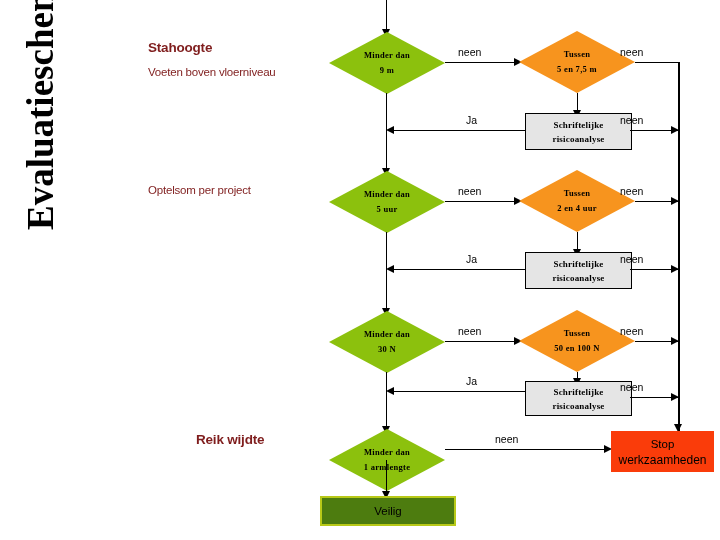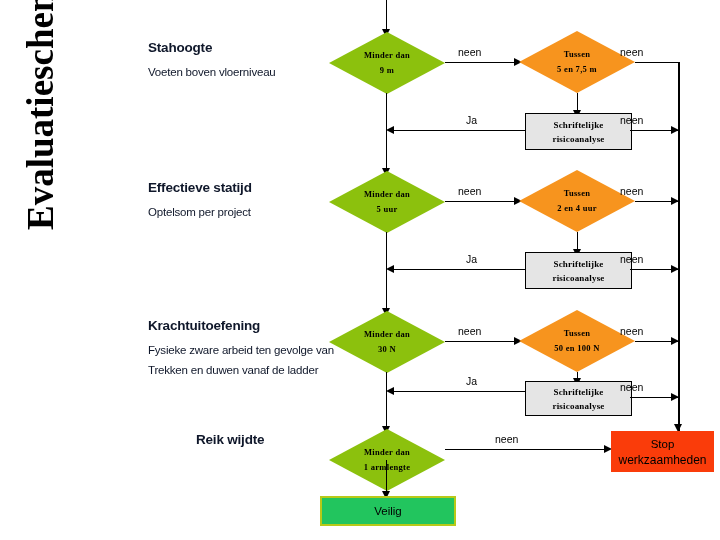--- a/index.html
+++ b/index.html
@@ -34,21 +34,21 @@
     color: #000000;
     letter-spacing: 0px;
     white-space: nowrap;
   }
 
   
   .row-label {
     position: absolute;
     left: 148px;
     width: 240px;
-    color: #0f172a;
+    color: #7f1d1d;
   }
   .row-label .heading {
     font-size: 13.5px;
     font-weight: bold;
     letter-spacing: -0.2px;
     white-space: nowrap;
     margin-bottom: 7px;
   }
   .row-label .sub {
     font-size: 11.5px;
@@ -123,21 +123,21 @@
     line-height: 17px;
   }
   .stop-box .l2 {
     font-family: "Liberation Sans", sans-serif;
     font-size: 12px;
     line-height: 15px;
   }
 
   .safe-box {
     position: absolute;
-    background: #22c55e;
+    background: #4d7c0f;
     border: 2.5px solid #B8C918;
     display: flex;
     align-items: center;
     justify-content: center;
     font-family: "Liberation Sans", sans-serif;
     font-size: 11.5px;
     color: #000000;
   }
 
   
@@ -232,21 +232,20 @@
   <div class="edge-label" style="left:620px; top:114px;">neen</div>
 
   <div class="hline" style="left:389px; top:130px; width:136px;"></div>
   <div class="arrow-l" style="left:386px; top:125.5px;"></div>
   <div class="edge-label" style="left:466px; top:114px;">Ja</div>
 
   <div class="vline" style="left:386px; top:93px; height:77px;"></div>
   <div class="arrow-d" style="left:381.5px; top:168px;"></div>
 
   <div class="row-label" style="top:180px;">
-    <div class="heading">Effectieve statijd</div>
     <div class="sub">Optelsom per project</div>
   </div>
 
   <div class="diamond green" style="left:329px; top:171px;">
     <div class="shape"></div>
     <div class="dtext">
       <span>Minder dan</span>
       <span>5 uur</span>
     </div>
   </div>
@@ -279,25 +278,20 @@
   <div class="arrow-r" style="left:671px; top:264.5px;"></div>
   <div class="edge-label" style="left:620px; top:253px;">neen</div>
 
   <div class="hline" style="left:389px; top:269px; width:136px;"></div>
   <div class="arrow-l" style="left:386px; top:264.5px;"></div>
   <div class="edge-label" style="left:466px; top:253px;">Ja</div>
 
   <div class="vline" style="left:386px; top:232px; height:78px;"></div>
   <div class="arrow-d" style="left:381.5px; top:308px;"></div>
 
-  <div class="row-label" style="top:318px;">
-    <div class="heading">Krachtuitoefening</div>
-    <div class="sub">Fysieke zware arbeid ten gevolge van</div>
-    <div class="sub">Trekken en duwen vanaf de ladder</div>
-  </div>
 
   <div class="diamond green" style="left:329px; top:311px;">
     <div class="shape"></div>
     <div class="dtext">
       <span>Minder dan</span>
       <span>30 N</span>
     </div>
   </div>
 
   <div class="hline" style="left:445px; top:341px; width:75px;"></div>

